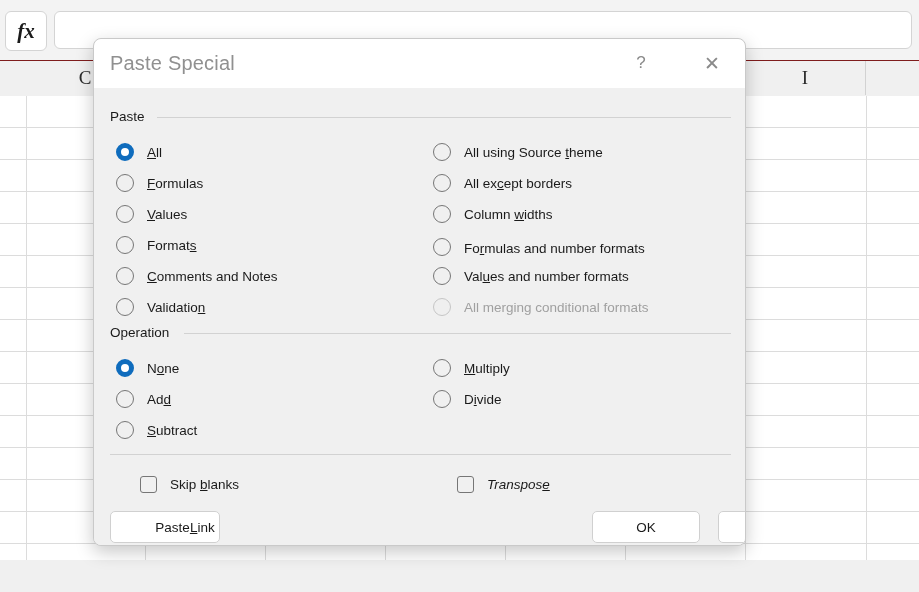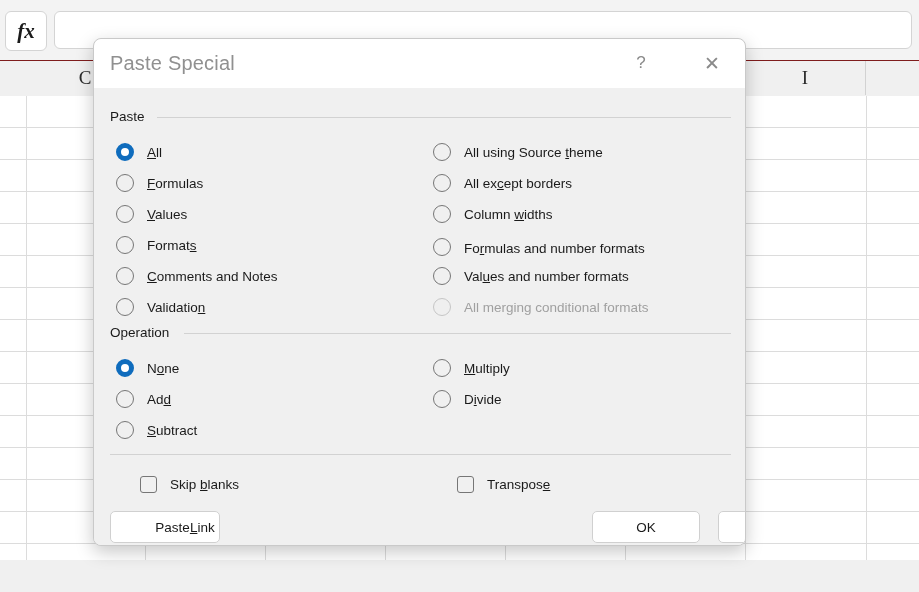--- a/index.html
+++ b/index.html
@@ -363,21 +363,21 @@
           </div>
         </div>
 
       <div class="sep-rule" style="left:16px; top:355px; width:621px;"></div>
 
       <div id="checkbox-row">
           <div class="chk-row" style="left: 22px; top: 374px;">
             <span class="checkbox"></span>
             <span class="opt-label">Skip <u>b</u>lanks</span>
           </div>
-          <div class="chk-row" style="left: 339px; top: 374px;">
+          <div class="chk-row" style="left: 339px; top: 374px; font-style: italic;">
             <span class="checkbox"></span>
             <span class="opt-label">Transpos<u>e</u></span>
           </div>
         </div>
 
       <div class="btn" id="btn-paste-link" style="left:16px; top:412px; width:110px;padding-left:40px;">Paste <u>L</u>ink</div>
       <div class="btn" id="btn-ok" style="left:498px; top:412px; width:108px;">OK</div>
       <div class="btn" id="btn-cancel" style="left:624px; top:412px; width:110px;">Cancel</div>
 
     </div>

